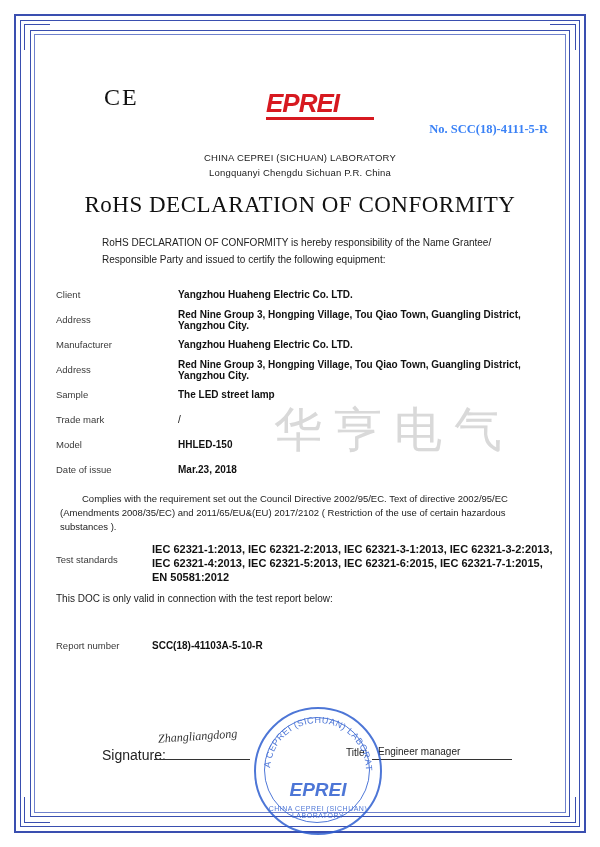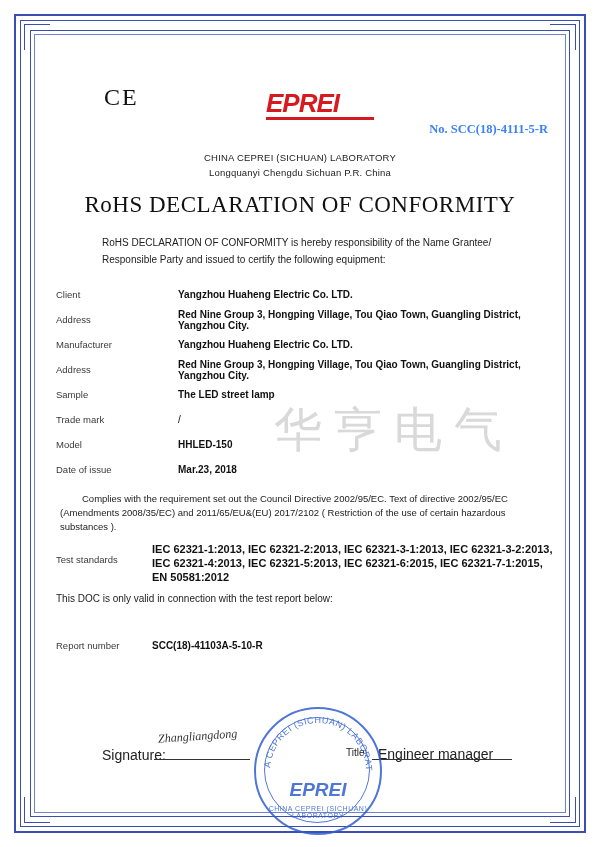--- a/index.html
+++ b/index.html
@@ -253,21 +253,21 @@
     position: absolute;
     left: 326px;
     top: 46px;
     width: 140px;
     border-bottom: 1px solid #333;
   }
   .title-value {
     position: absolute;
     left: 332px;
     top: 33px;
-    font-size: 14px;
+    font-size: 10px;
     color: #222;
   }
 
   
   .stamp {
     position: absolute;
     left: 208px;
     top: -6px;
     width: 124px;
     height: 124px;

